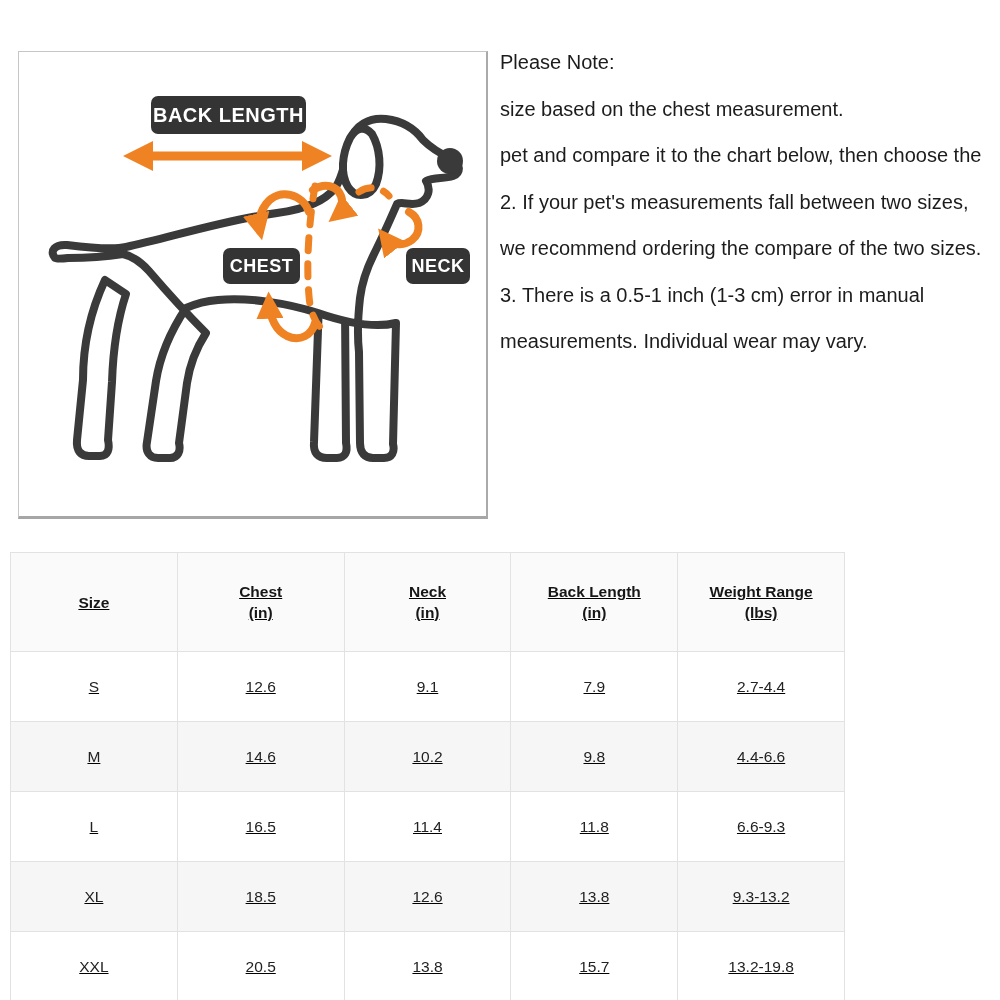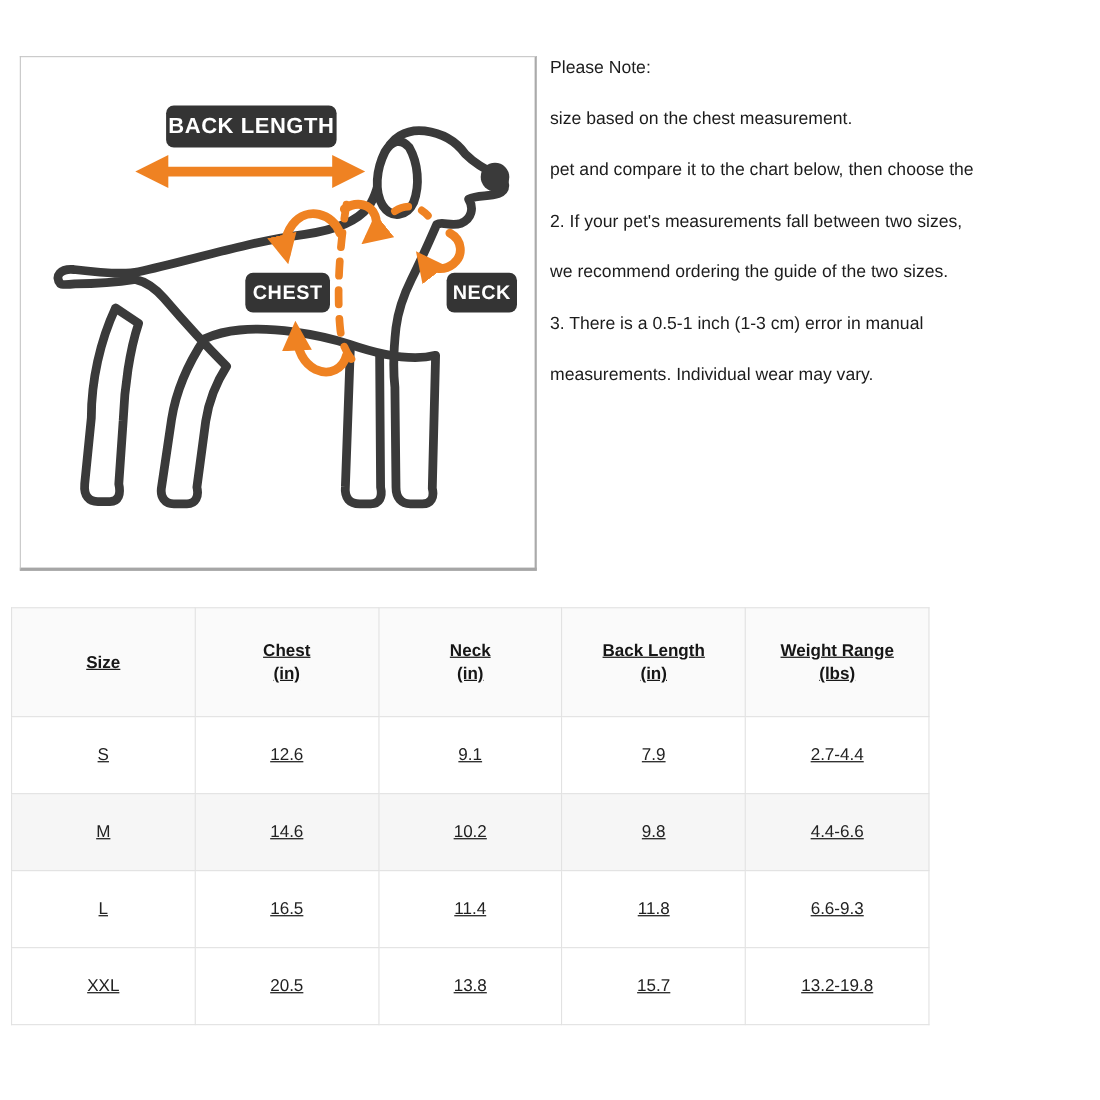--- a/index.html
+++ b/index.html
@@ -49,21 +49,21 @@
   .tag-chest      { left: 204px; top: 196px; width: 77px;  height: 36px; font-size: 18px; }
   .tag-neck       { left: 387px; top: 196px; width: 64px;  height: 36px; font-size: 18px; }
 
   
   .notes {
     position: absolute;
     left: 500px; top: 39px;
     width: 500px;
   }
   .note-line {
-    font-size: 16px;
+    font-size: 20px;
     line-height: 46.5px;
     color: #1c1c1c;
     white-space: nowrap;
   }
 
   
   table.size-table {
     position: absolute;
     left: 10px; top: 552px;
     width: 835px;
@@ -168,21 +168,21 @@
     <div class="tag tag-backlength">BACK LENGTH</div>
     <div class="tag tag-chest">CHEST</div>
     <div class="tag tag-neck">NECK</div>
   </section>
 
   <section class="notes">
     <div class="note-line">Please Note:</div>
     <div class="note-line">size based on the chest measurement.</div>
     <div class="note-line">pet and compare it to the chart below, then choose the</div>
     <div class="note-line">2. If your pet's measurements fall between two sizes,</div>
-    <div class="note-line">we recommend ordering the guide of the two sizes.</div>
+    <div class="note-line">we recommend ordering the compare of the two sizes.</div>
     <div class="note-line">3. There is a 0.5-1 inch (1-3 cm) error in manual</div>
     <div class="note-line">measurements. Individual wear may vary.</div>
   </section>
 
   <table class="size-table">
     <thead>
       <tr>
         <th>
           <span class="h-label">Size</span>
 
@@ -220,20 +220,27 @@
         <td>9.8</td>
         <td>4.4-6.6</td>
       </tr>
       <tr>
         <td>L</td>
         <td>16.5</td>
         <td>11.4</td>
         <td>11.8</td>
         <td>6.6-9.3</td>
       </tr>
+      <tr class="alt">
+        <td>XL</td>
+        <td>18.5</td>
+        <td>12.6</td>
+        <td>13.8</td>
+        <td>9.3-13.2</td>
+      </tr>
       <tr>
         <td>XXL</td>
         <td>20.5</td>
         <td>13.8</td>
         <td>15.7</td>
         <td>13.2-19.8</td>
       </tr>
     </tbody>
   </table>
 

